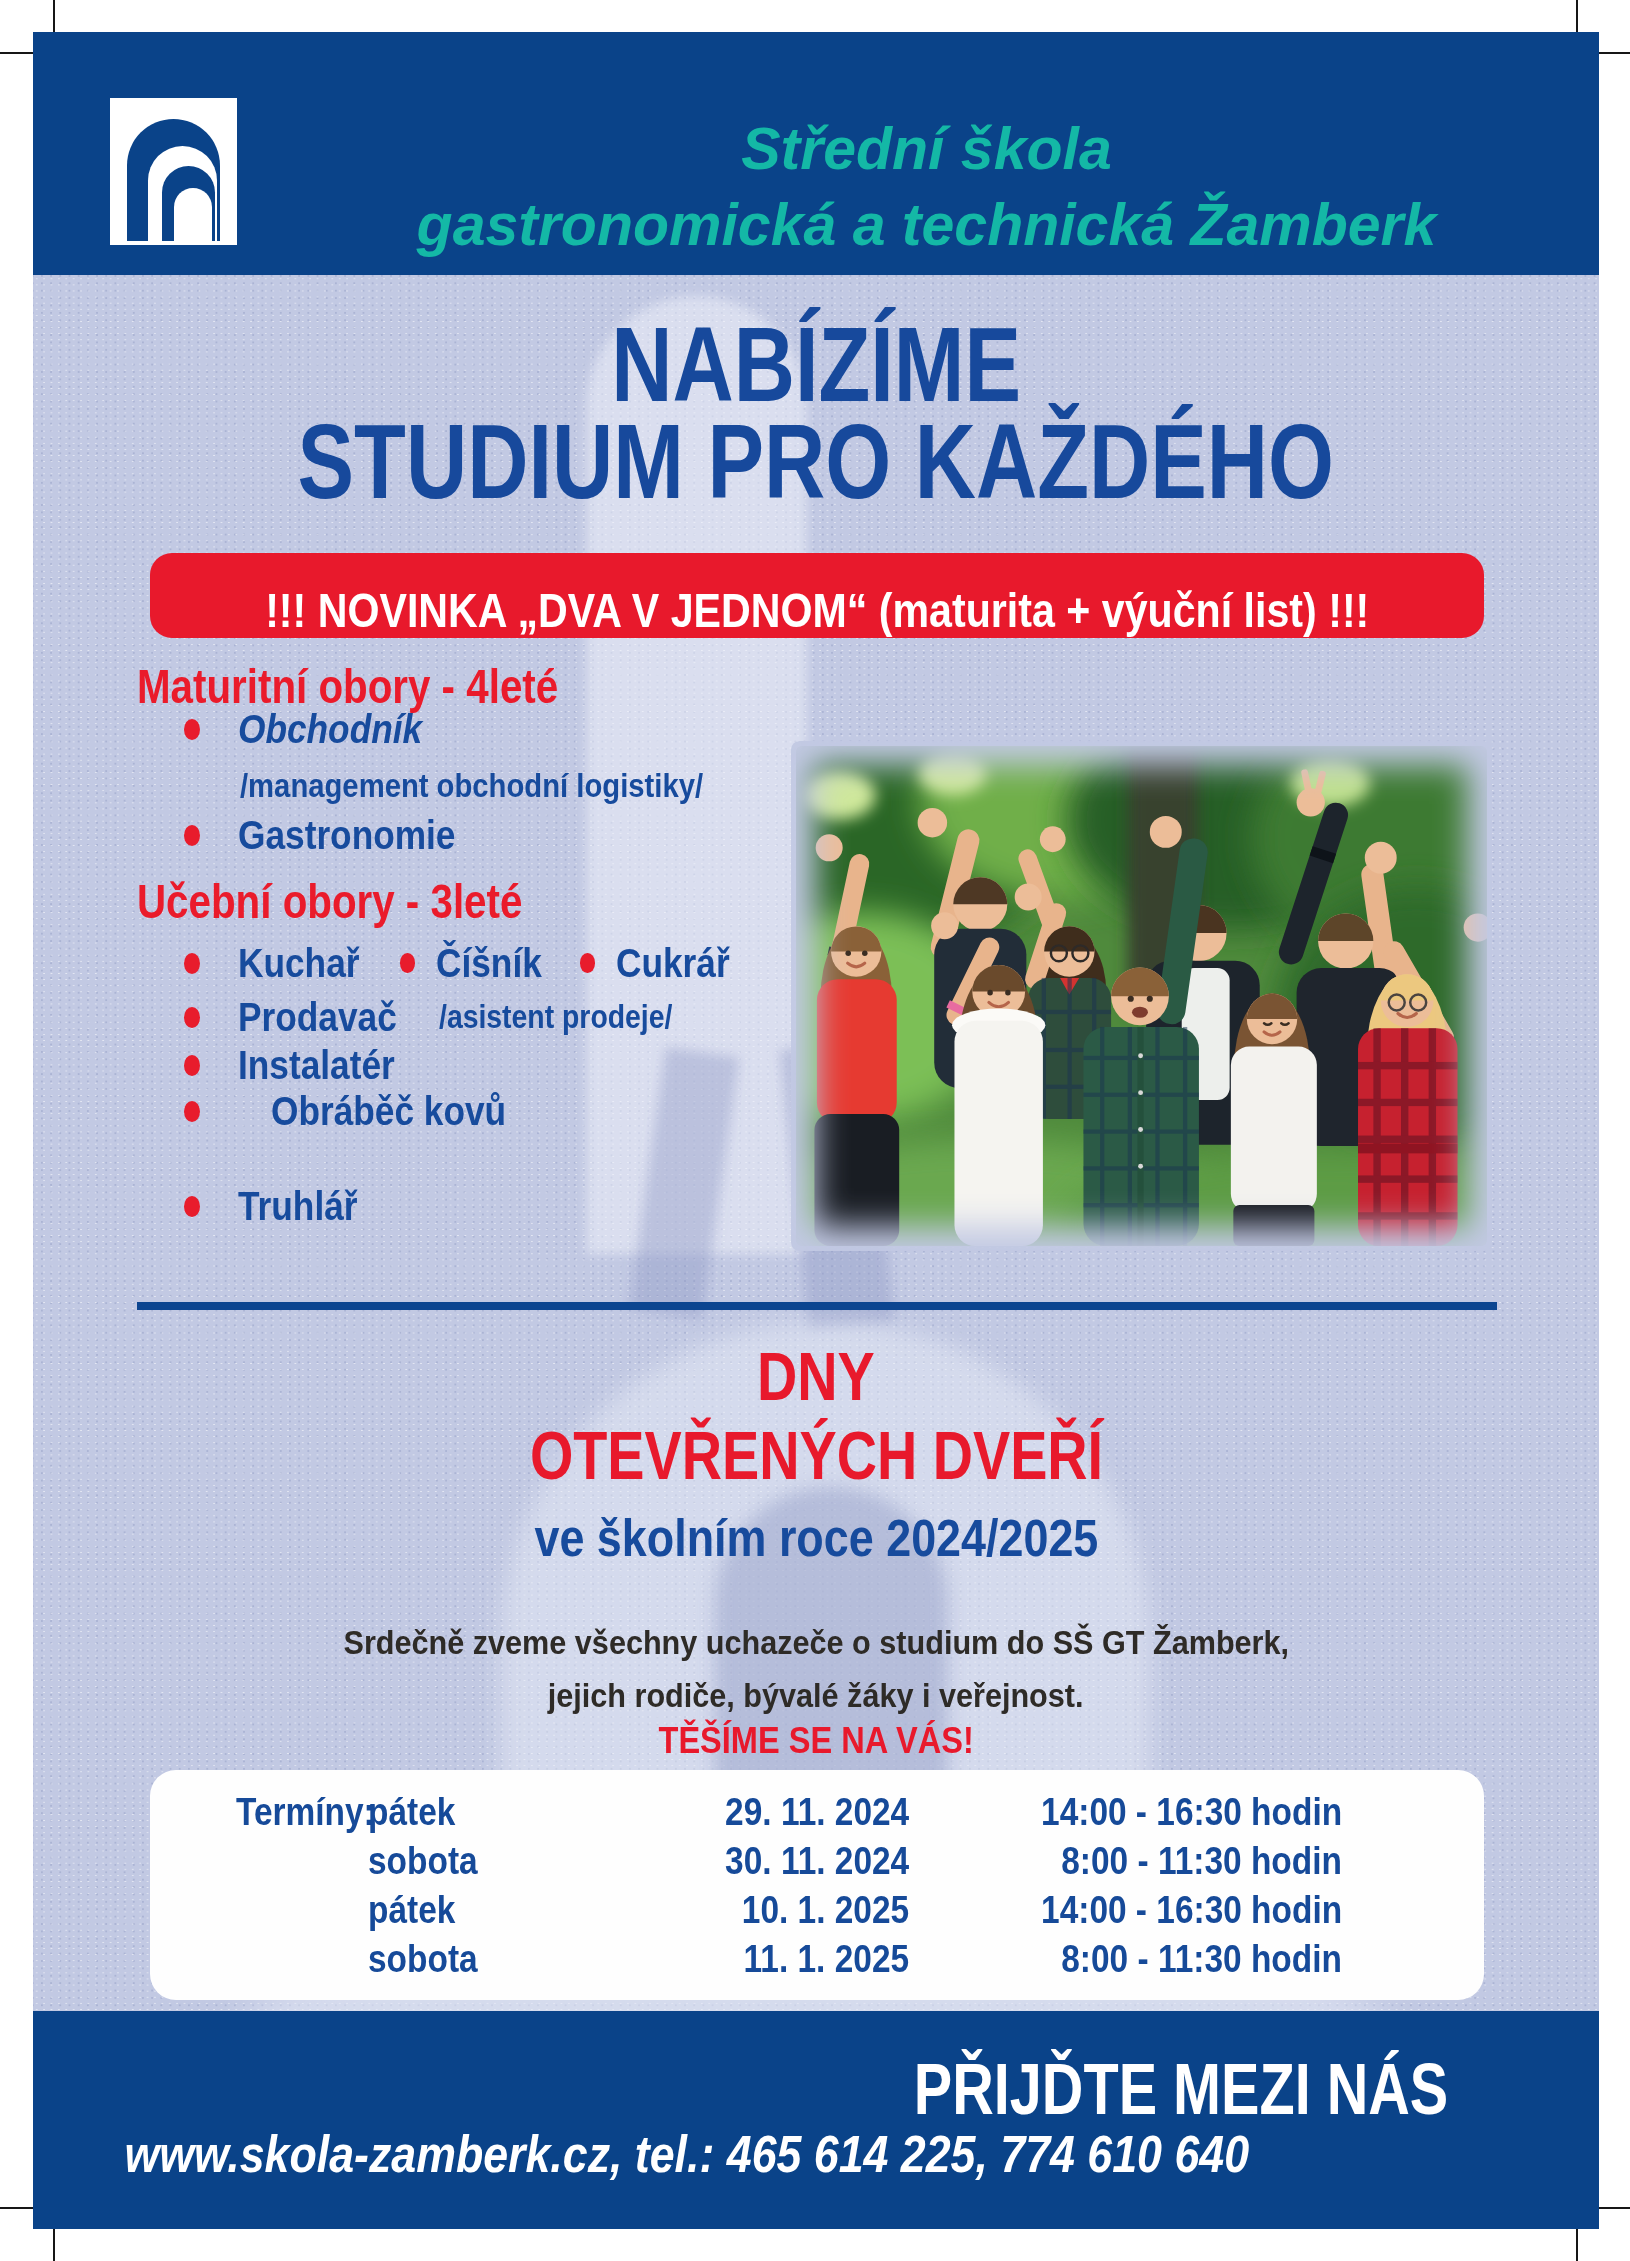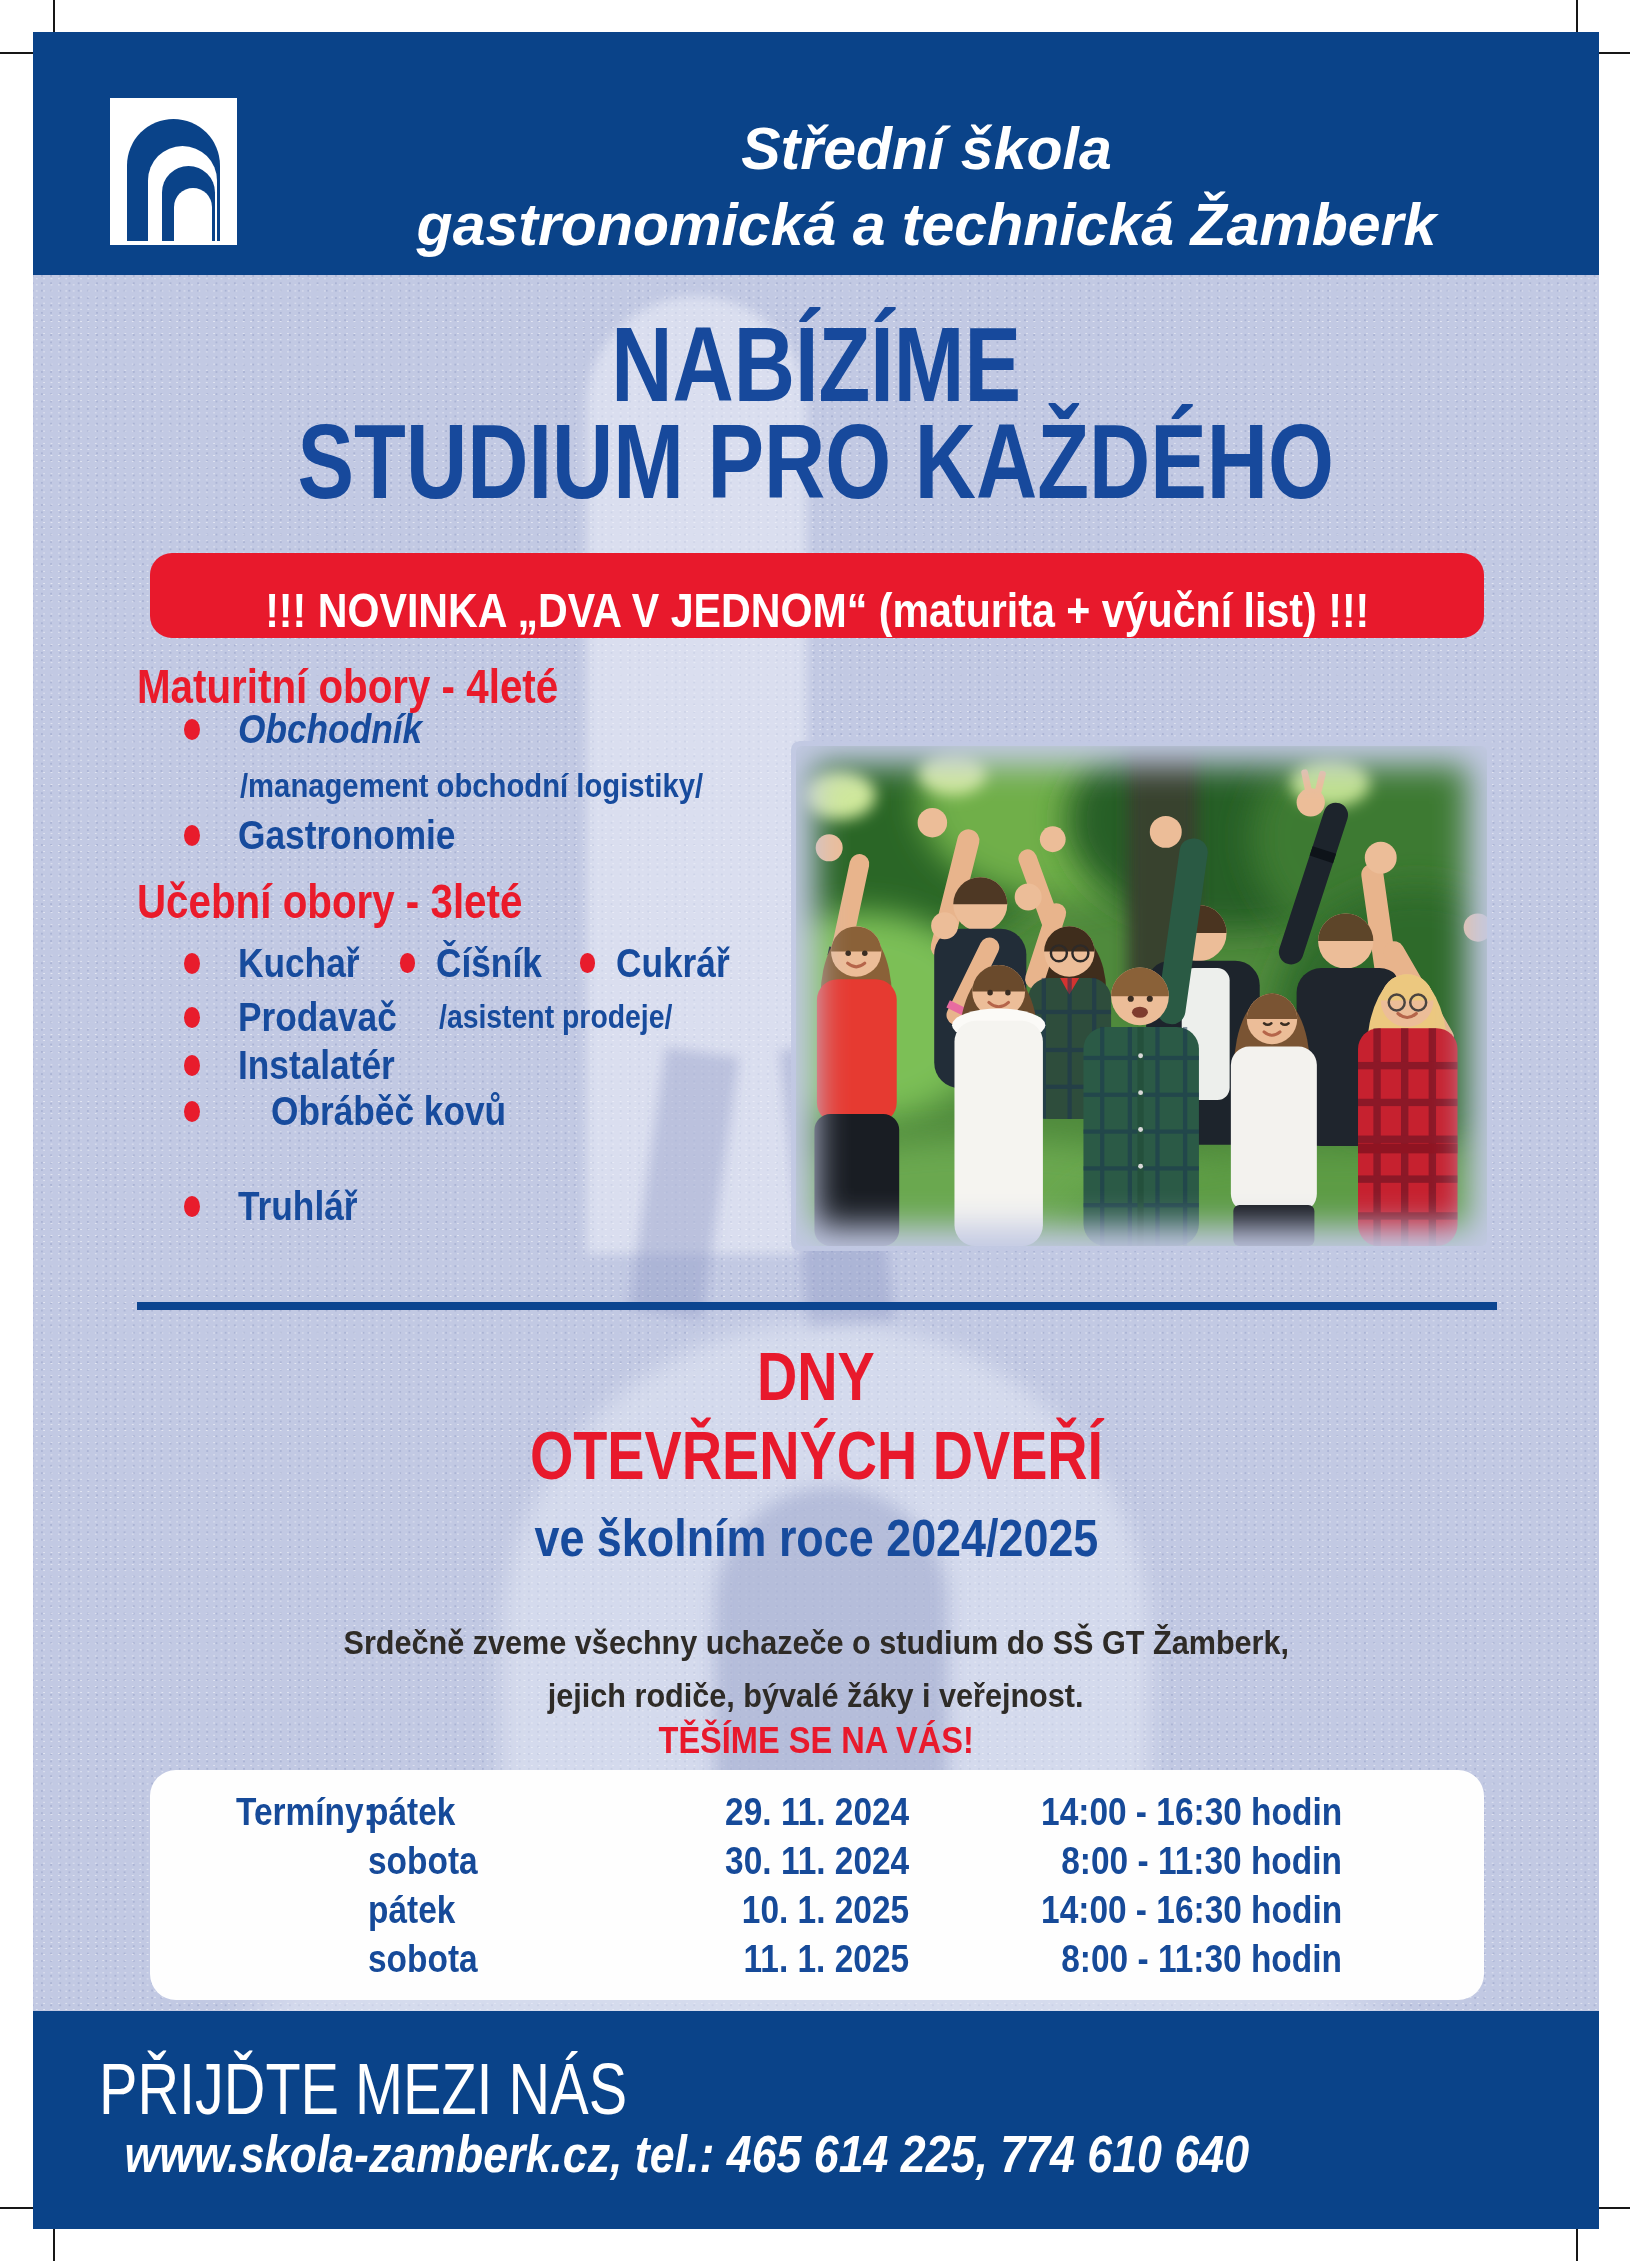--- a/index.html
+++ b/index.html
@@ -33,21 +33,21 @@
   .band.header{top:0;height:243px;}
   .band.footer{top:1979px;height:218px;}
 
   .logo-box{position:absolute;left:77px;top:66px;width:127px;height:147px;background:#ffffff;}
   .arch{position:absolute;border-radius:613px 613px 0 0;}
   .a1{left:17px;top:21px;width:93px;height:122px;background:#0a4389;}
   .a2{left:38px;top:48px;width:69px;height:95px;background:#ffffff;}
   .a3{left:52px;top:68px;width:53px;height:75px;background:#0a4389;}
   .a4{left:64px;top:90px;width:38px;height:53px;background:#ffffff;}
 
-  .school-name{position:absolute;left:233px;right:12px;top:79px;text-align:center;color:#ffffff;
+  .school-name{position:absolute;left:233px;right:12px;top:79px;text-align:center;color:#14b8a6;
                font-size:59px;line-height:76px;font-weight:bold;font-style:italic;}
 
   .cond{display:inline-block;transform:scaleX(.8);transform-origin:center;white-space:nowrap;}
   .condL{display:inline-block;transform:scaleX(.86);transform-origin:left center;white-space:nowrap;}
 
   .main-title{position:absolute;left:0;width:1566px;top:284px;text-align:center;color:#17499c;
               font-size:106px;line-height:97px;font-weight:bold;}
 
   .banner{position:absolute;left:117px;top:521px;width:1334px;height:85px;border-radius:22px;
           background:#e8192c;display:flex;align-items:flex-end;justify-content:center;}
@@ -82,22 +82,22 @@
              border-radius:26px;}
   .srow{position:absolute;left:86px;height:41px;display:flex;align-items:center;color:#164a99;
         font-size:38px;font-weight:bold;}
   .c-label{width:132px;}
   .c-day{width:203px;}
   .c-date{width:338px;text-align:right;}
   .c-time{width:433px;text-align:right;}
   .condR{display:inline-block;transform:scaleX(.88);transform-origin:right center;white-space:nowrap;}
   .c-date,.c-time{display:flex;justify-content:flex-end;}
 
-  .cta{position:absolute;left:0;width:1482px;top:2016px;text-align:left;color:#ffffff;
-       font-size:72px;font-weight:normal;}
+  .cta{position:absolute;left:0;width:1482px;top:2016px;text-align:right;color:#ffffff;
+       font-size:72px;font-weight:bold;}
   .contact{position:absolute;left:0;width:1566px;top:2092px;text-align:left;color:#ffffff;
            font-size:52px;font-weight:bold;font-style:italic;}
 </style>
 </head>
 <body>
 
 <div class="page">
 
   <div class="crop" style="left:53px;top:0;width:1.8px;height:34px;"></div>
   <div class="crop" style="left:0;top:52px;width:34px;height:1.8px;"></div>

